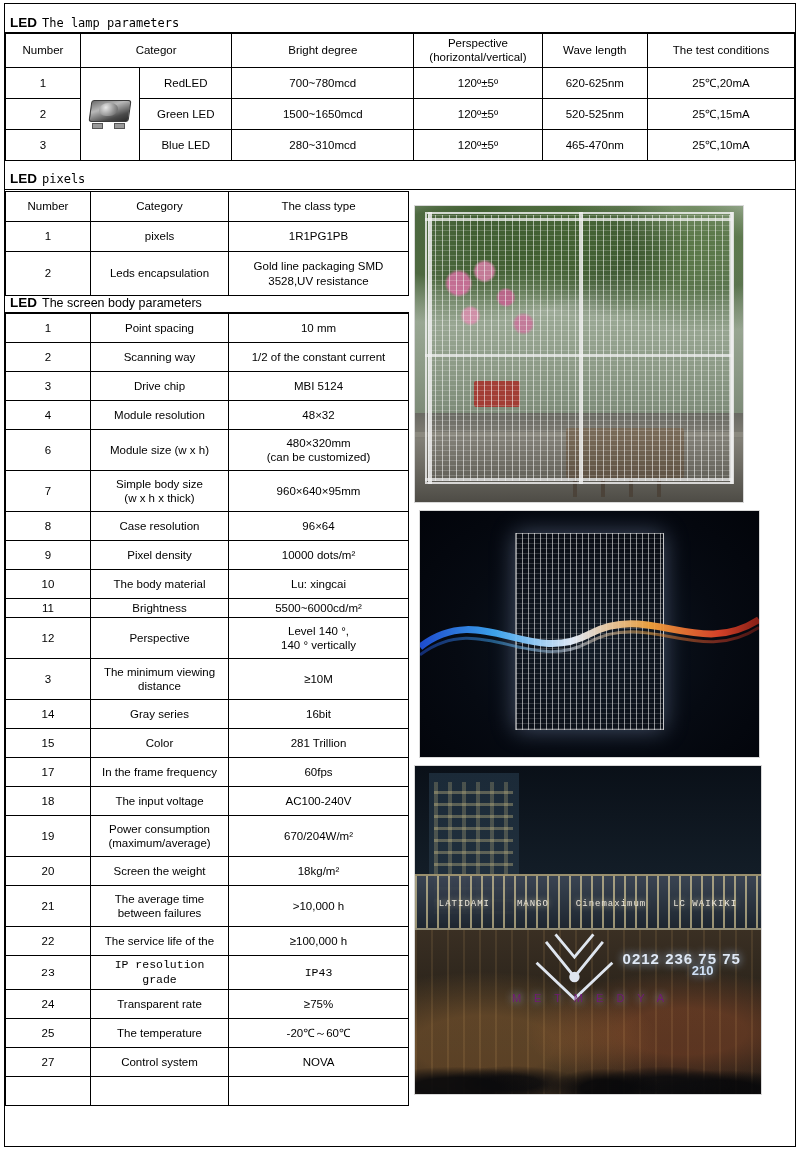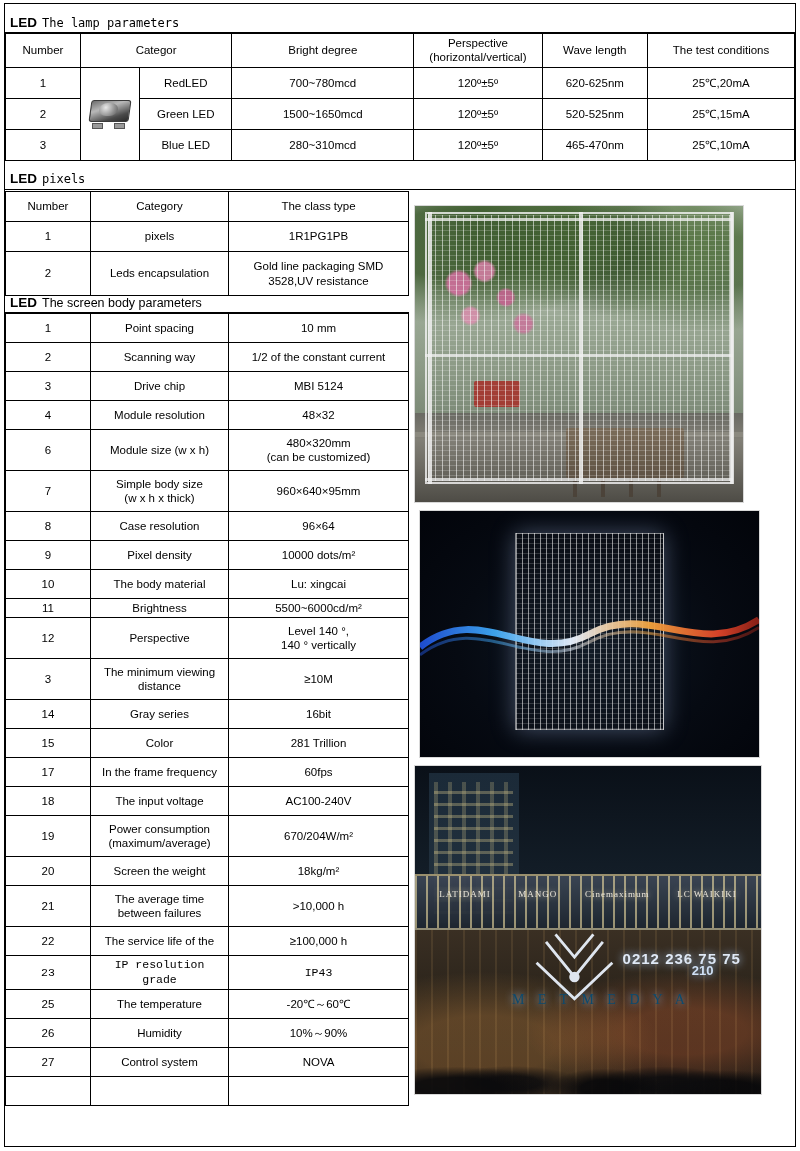--- a/index.html
+++ b/index.html
@@ -255,23 +255,23 @@
     border-top: 2px solid rgba(255,230,160,0.55);
     border-bottom: 2px solid rgba(255,230,160,0.45);
   }
   .fac-canopy:after {
     content: "";
     position: absolute; left: 0; bottom: 0; width: 100%; height: 100%;
     background: repeating-linear-gradient(90deg, rgba(255,235,170,0.55) 0 2px, transparent 2px 11px);
   }
   .fac-signs {
     position: absolute; left: 3%; top: 34.5%; width: 94%; height: 9%;
-    display: flex; align-items: center; justify-content: space-around;
+    display: flex; align-items: flex-end; justify-content: space-around;
     color: #e9e4d8; font-size: 9px; letter-spacing: 1px;
-    font-family: Liberation Serif, serif;
+    font-family: Liberation Mono, monospace;
     text-shadow: 0 0 6px rgba(255,240,200,0.9);
   }
   .fac-lower {
     position: absolute; left: 0; top: 50%; width: 100%; height: 50%;
     background: linear-gradient(180deg, #3a2f23 0%, #2b241b 40%, #201b16 100%);
   }
   .fac-lower:after {
     content: "";
     position: absolute; inset: 0;
     background:
@@ -294,23 +294,23 @@
   }
   .fac-phone {
     position: absolute; left: 60%; top: 56%;
     color: #dfe8f5; font-size: 15px; font-weight: bold;
     letter-spacing: 1px;
     text-shadow: 0 0 8px rgba(180,215,255,0.95);
     font-family: "Liberation Sans", sans-serif;
   }
   .fac-brand {
     position: absolute; left: 28%; top: 69%;
-    color: #0c4a6e; font-size: 14px; letter-spacing: 5px;
+    color: #701a75; font-size: 11px; letter-spacing: 5px;
     text-shadow: 0 0 9px rgba(170,210,255,0.95);
-    font-family: Liberation Serif, serif;
+    font-family: Liberation Sans, sans-serif;
   }
   .fac-num210 {
     position: absolute; left: 80%; top: 60%;
     color: #cfe0f5; font-size: 13px; font-weight: bold;
     text-shadow: 0 0 8px rgba(170,210,255,0.9);
     font-family: "Liberation Sans", sans-serif;
   }
   .two-line { line-height: 1.2; }
 </style>
 </head>
@@ -533,28 +533,28 @@
         <td>22</td>
         <td>The service life of the</td>
         <td>≥100,000 h</td>
       </tr>
       <tr style="height:29px;font-family:Liberation Mono, monospace;">
         <td>23</td>
         <td>IP resolution grade</td>
         <td>IP43</td>
       </tr>
       <tr style="height:29px;">
+        <td>24</td>
+        <td>Transparent rate</td>
+        <td>≥75%</td>
+      </tr>
+      <tr style="height:29px;">
         <td>25</td>
         <td>The temperature</td>
         <td>‐20℃～60℃</td>
-      </tr>
-      <tr style="height:29px;">
-        <td>26</td>
-        <td>Humidity</td>
-        <td>10%～90%</td>
       </tr>
       <tr style="height:29px;">
         <td>27</td>
         <td>Control system</td>
         <td>NOVA</td>
       </tr>
       <tr style="height:29px;">
         <td></td>
         <td></td>
         <td></td>

